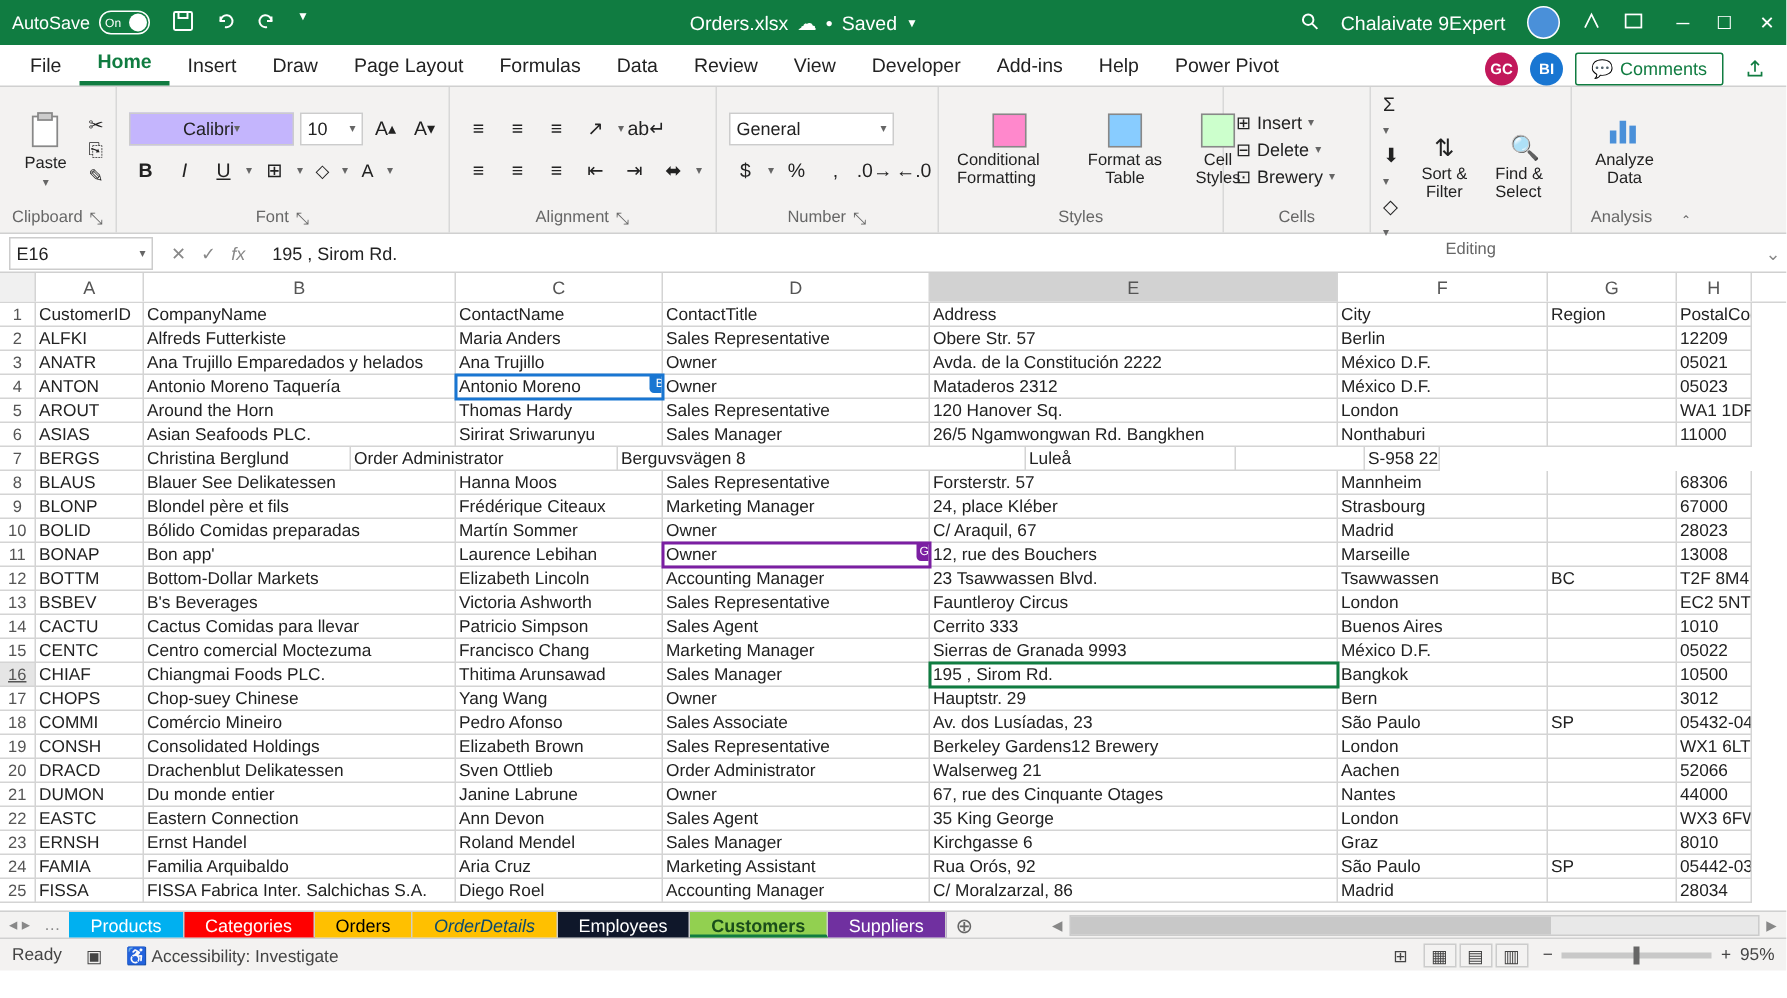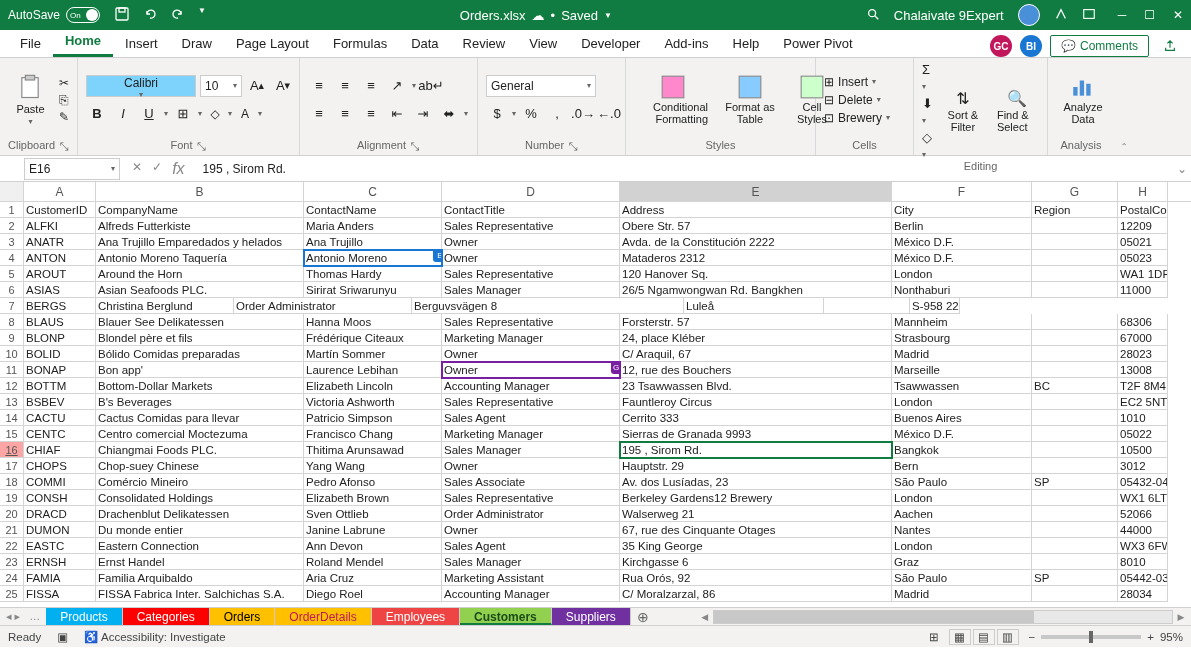--- a/index.html
+++ b/index.html
@@ -30,70 +30,70 @@
 
 
 .ribbon { height: 98px; background: #f3f2f1; display: flex; border-bottom: 1px solid #d0d0d0; }
 .rgroup { border-right: 1px solid #d8d8d8; padding: 4px 8px 2px; display: flex; flex-direction: column; justify-content: space-between; }
 .rgroup-label { font-size: 11px; color: #666; text-align: center; display: flex; justify-content: center; align-items: center; gap: 4px; height: 16px;}
 .rgroup-body { flex: 1; display: flex; align-items: center; gap: 6px; }
 .big-btn { display: flex; flex-direction: column; align-items: center; justify-content: center; gap: 2px; font-size: 11px; width: 50px; height: 64px; }
 .big-btn svg { width: 28px; height: 28px; }
 .stack { display: flex; flex-direction: column; gap: 3px; }
 .row { display: flex; gap: 4px; align-items: center; }
-.font-select { width: 110px; height: 22px; border: 1px solid #ccc; background: #7dd3fc; font-size: 12px; padding: 0 4px; display: flex; align-items: center; justify-content: flex-start; flex-direction: column; }
+.font-select { width: 110px; height: 22px; border: 1px solid #ccc; background: #c4b5fd; font-size: 12px; padding: 0 4px; display: flex; align-items: center; justify-content: center; }
 .size-select { width: 42px; height: 22px; border: 1px solid #ccc; background: #fff; font-size: 12px; padding: 0 4px; display: flex; align-items: center; justify-content: space-between;}
 .mini-btn { width: 22px; height: 22px; display: flex; align-items: center; justify-content: center; font-size: 13px; }
 .mini-btn.bold { font-weight: bold; }
 .mini-btn.italic { font-style: italic; }
 .mini-btn.underline { text-decoration: underline; }
 .colorbar { width: 18px; height: 14px; display: flex; flex-direction: column; align-items: center; }
 .colorbar .bar { width: 14px; height: 3px; }
 .numfmt { width: 110px; height: 22px; border: 1px solid #ccc; background: #fff; font-size: 12px; padding: 0 4px; display: flex; align-items: center; justify-content: space-between; }
 .dlaunch { width: 10px; height: 10px; }
 .medium-btn { display: flex; flex-direction: column; align-items: center; font-size: 11px; gap: 1px; padding: 2px 4px; }
 .cells-row { display: flex; align-items: center; gap: 4px; font-size: 12px;}
 
 
 .formulabar { height: 26px; border-bottom: 1px solid #d0d0d0; display: flex; align-items: center; background: #fff; }
-.namebox { width: 96px; height: 22px; border: 1px solid #ccc; margin-left: 24px; display: flex; align-items: center; padding: 0 4px; font-size: 12px; justify-content: space-between;}
+.namebox { width: 96px; height: 22px; border: 1px solid #ccc; margin-left: 6px; display: flex; align-items: center; padding: 0 4px; font-size: 12px; justify-content: space-between;}
 .fb-btns { display: flex; gap: 10px; padding: 0 12px; color: #888;}
-.fx { font-style: italic; font-size: 16px; }
+.fx { font-style: italic; font-size: 12px; }
 .formula-input { flex: 1; padding: 0 6px; font-size: 12px; }
 .fb-expand { width: 18px; text-align: center; color: #888; }
 
 
 .grid-wrap { height: 425px; display: flex; flex-direction: column; overflow: hidden;}
 .colheads { display: flex; height: 20px; background: #fff; border-bottom: 1px solid #d4d4d4; }
 .selectall { width: 24px; border-right: 1px solid #d4d4d4; background: #f0f0f0;}
 .ch { border-right: 1px solid #d4d4d4; display: flex; align-items: center; justify-content: center; font-size: 12px; color: #555; background: #fff;}
 .ch.active { background: #d2d2d2; }
 .gridbody { flex: 1; overflow: hidden;}
 .gr { display: flex; height: 16px; }
 .rh { width: 24px; border-right: 1px solid #d4d4d4; border-bottom: 1px solid #d4d4d4; display: flex; align-items: center; justify-content: center; font-size: 11px; color: #555; background: #fff;}
-.rh.active { background: #fca5a5; text-decoration: underline;}
+.rh.active { background: #e5e5e5; text-decoration: underline;}
 .gc { border-right: 1px solid #d4d4d4; border-bottom: 1px solid #d4d4d4; font-size: 11.5px; padding: 0 2px; overflow: hidden; white-space: nowrap; display: flex; align-items: center;}
 .active-cell { outline: 2px solid #107c41; outline-offset: -1px; position: relative; z-index: 2;}
 .collab-blue { outline: 2px solid #1976d2; outline-offset: -1px; position: relative;}
 .collab-purple { outline: 2px solid #7b1fa2; outline-offset: -1px; position: relative;}
 .collab-badge { position: absolute; right: -8px; top: -2px; width: 16px; height: 14px; border-radius: 3px; font-size: 8px; color: #fff; display: flex; align-items: center; justify-content: center; z-index: 3;}
 
 
 .cA{width:72px}.cB{width:208px}.cC{width:138px}.cD{width:178px}.cE{width:272px}.cF{width:140px}.cG{width:86px}.cH{width:50px}
 
 
 .scroll-row { height: 18px; display: flex; border-top: 1px solid #d0d0d0; background: #f3f2f1; }
 .sheet-nav { display: flex; align-items: center; padding: 0 6px; gap: 6px; color: #888; font-size: 11px;}
 .sheettabs { display: flex; }
 .stab { padding: 2px 14px; font-size: 12px; border-right: 1px solid #ccc; color: #fff; cursor: pointer;}
 .stab.products { background: #00b0f0;}
 .stab.categories { background: #ff0000;}
 .stab.orders { background: #ffc000; color: #000;}
-.stab.orderdetails { background: #ffc000; color: #be185d;}
-.stab.employees { background: #ef4444;}
+.stab.orderdetails { background: #ffc000; color: #0c4a6e; font-style: italic;}
+.stab.employees { background: #0f172a;}
 .stab.customers { background: #92d050; color: #1a4d1a; font-weight: bold; border-bottom: 2px solid #107c41;}
 .stab.suppliers { background: #7030a0; text-align: right;}
 .addsheet { width: 24px; display: flex; align-items: center; justify-content: center; font-size: 14px; color: #666;}
 .hscroll { flex: 1; display: flex; align-items: center; padding: 0 2px;}
 .hscroll-track { flex: 1; height: 14px; background: #e8e8e8; position: relative; border: 1px solid #ccc;}
 .hscroll-thumb { position: absolute; left: 0; top: 0; bottom: 0; width: 320px; background: #c8c8c8;}
 .hscroll-arrow { width: 16px; text-align: center; color: #888; font-size: 9px;}
 
 
 .statusbar { height: 22px; background: #f3f2f1; border-top: 1px solid #d0d0d0; display: flex; align-items: center; padding: 0 8px; font-size: 11.5px; color: #444;}
@@ -303,21 +303,21 @@
         <span class="dlaunch">⤡</span>
       </div>
   </div>
 
   <div class="rgroup" style="width:190px">
     <div class="rgroup-body">
       <div class="medium-btn">
           <svg width="26" height="26" viewBox="0 0 24 24">
             <rect x="2" y="2" width="20" height="20" fill="#f8c" stroke="#888"></rect>
           </svg>
-          <span style="width:70px;text-align:right">Conditional Formatting</span>
+          <span style="width:70px;text-align:left">Conditional Formatting</span>
         </div>
       <div class="medium-btn">
           <svg width="26" height="26" viewBox="0 0 24 24">
             <rect x="2" y="2" width="20" height="20" fill="#8cf" stroke="#888"></rect>
           </svg>
           <span style="width:56px;text-align:center">Format as Table</span>
         </div>
       <div class="medium-btn">
           <svg width="26" height="26" viewBox="0 0 24 24">
             <rect x="2" y="2" width="20" height="20" fill="#cfc" stroke="#888"></rect>

